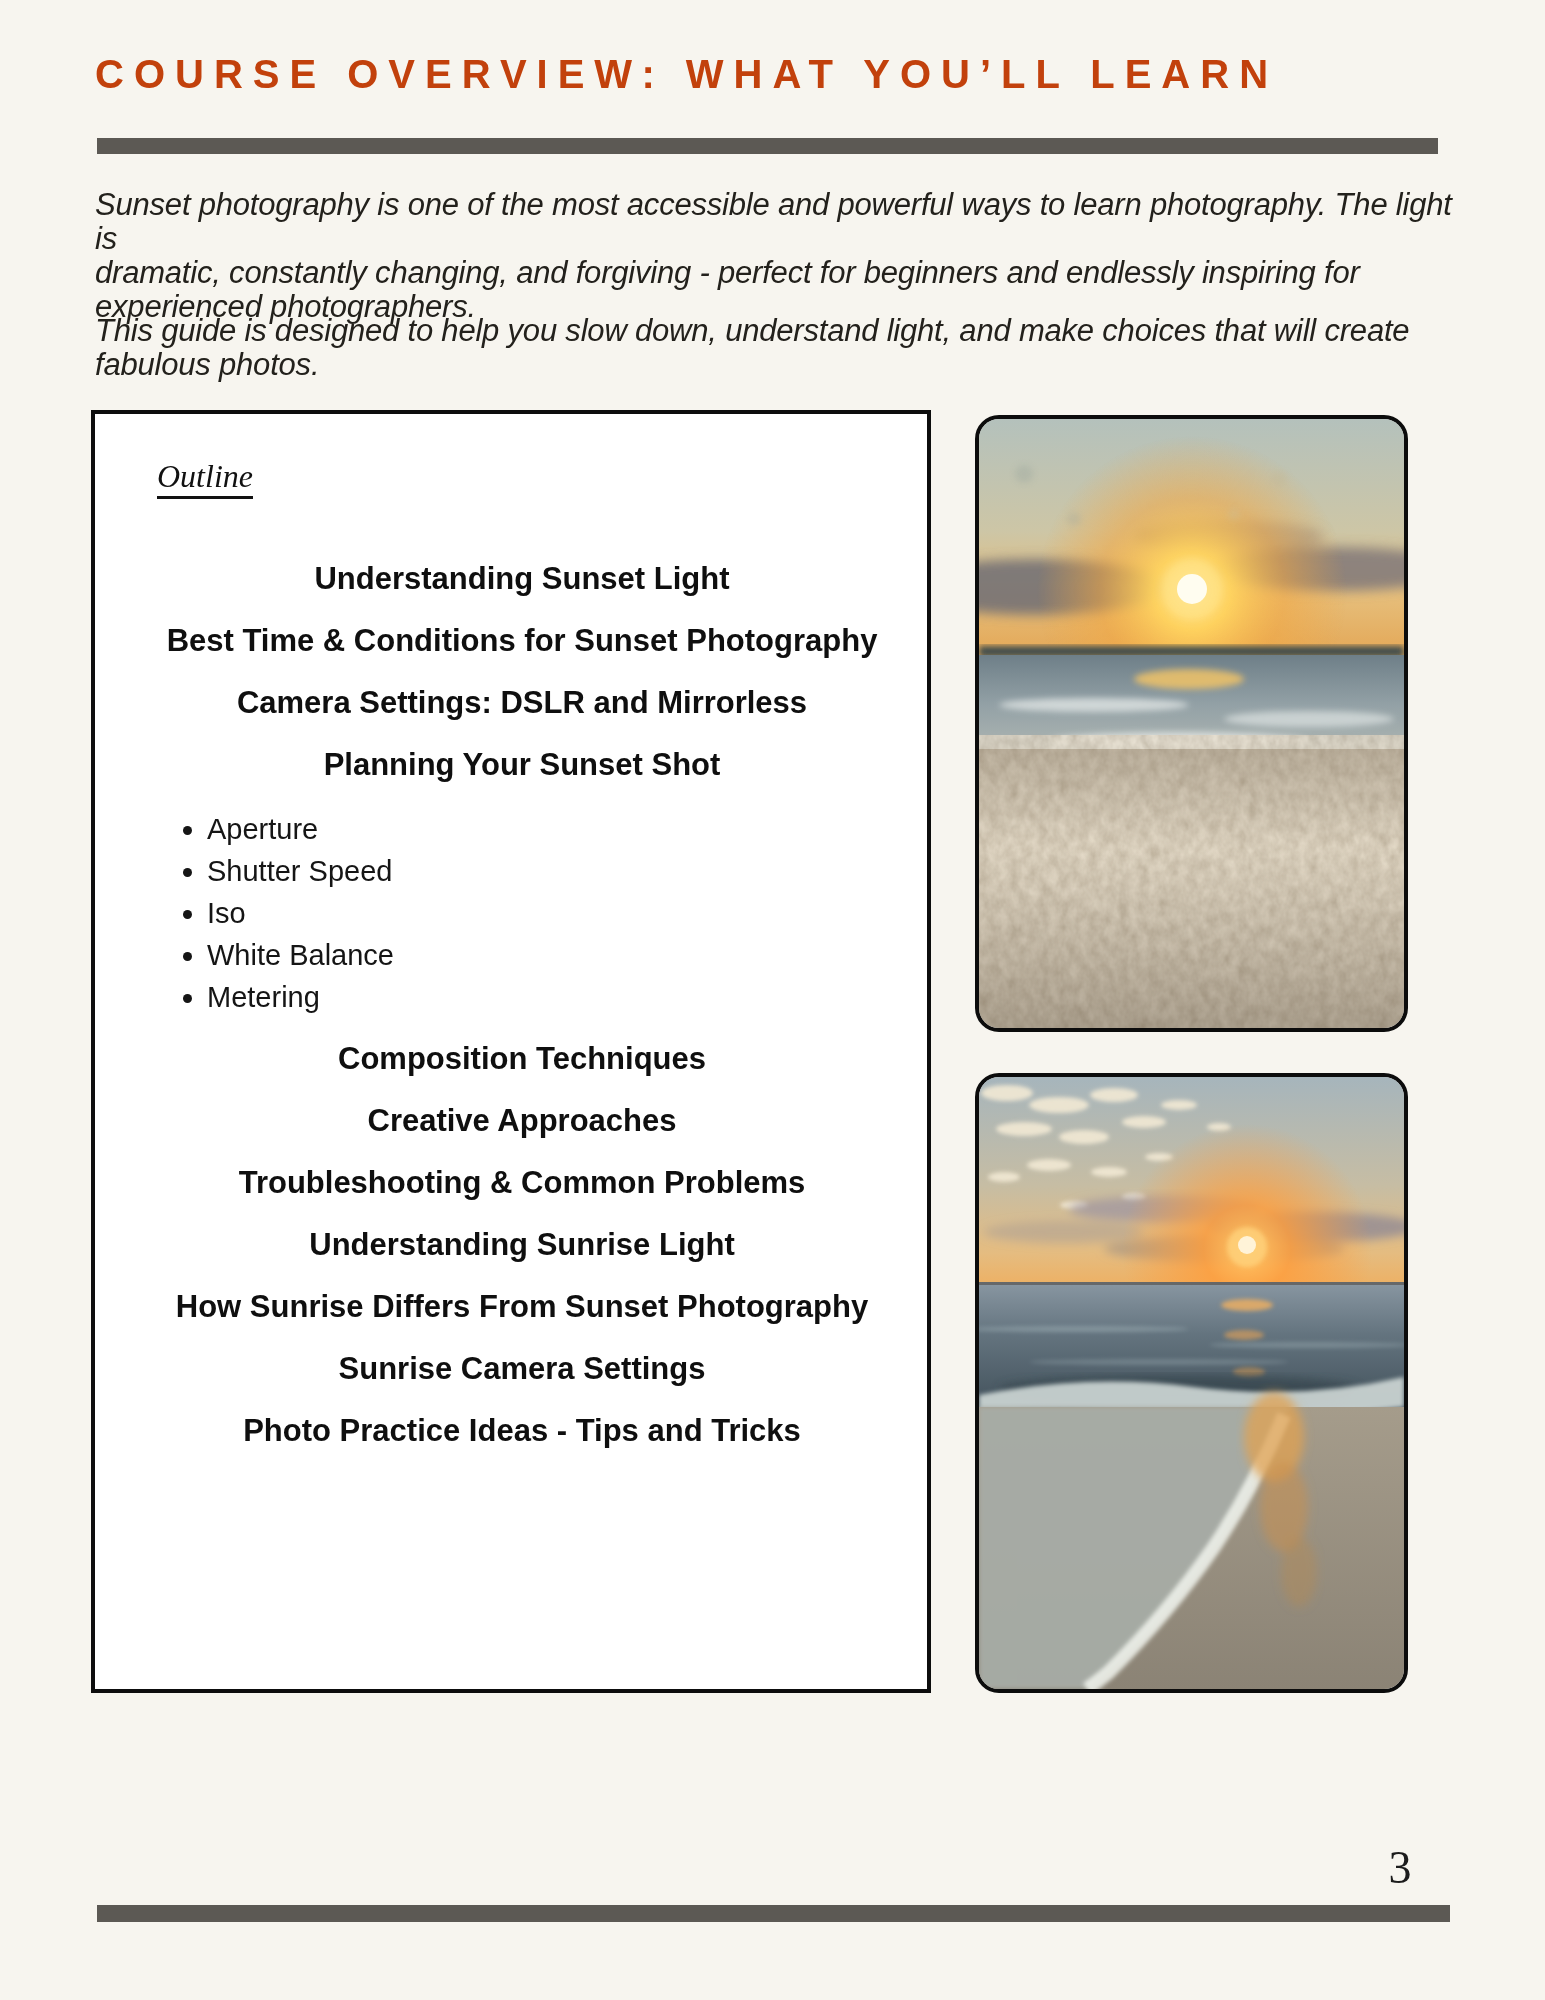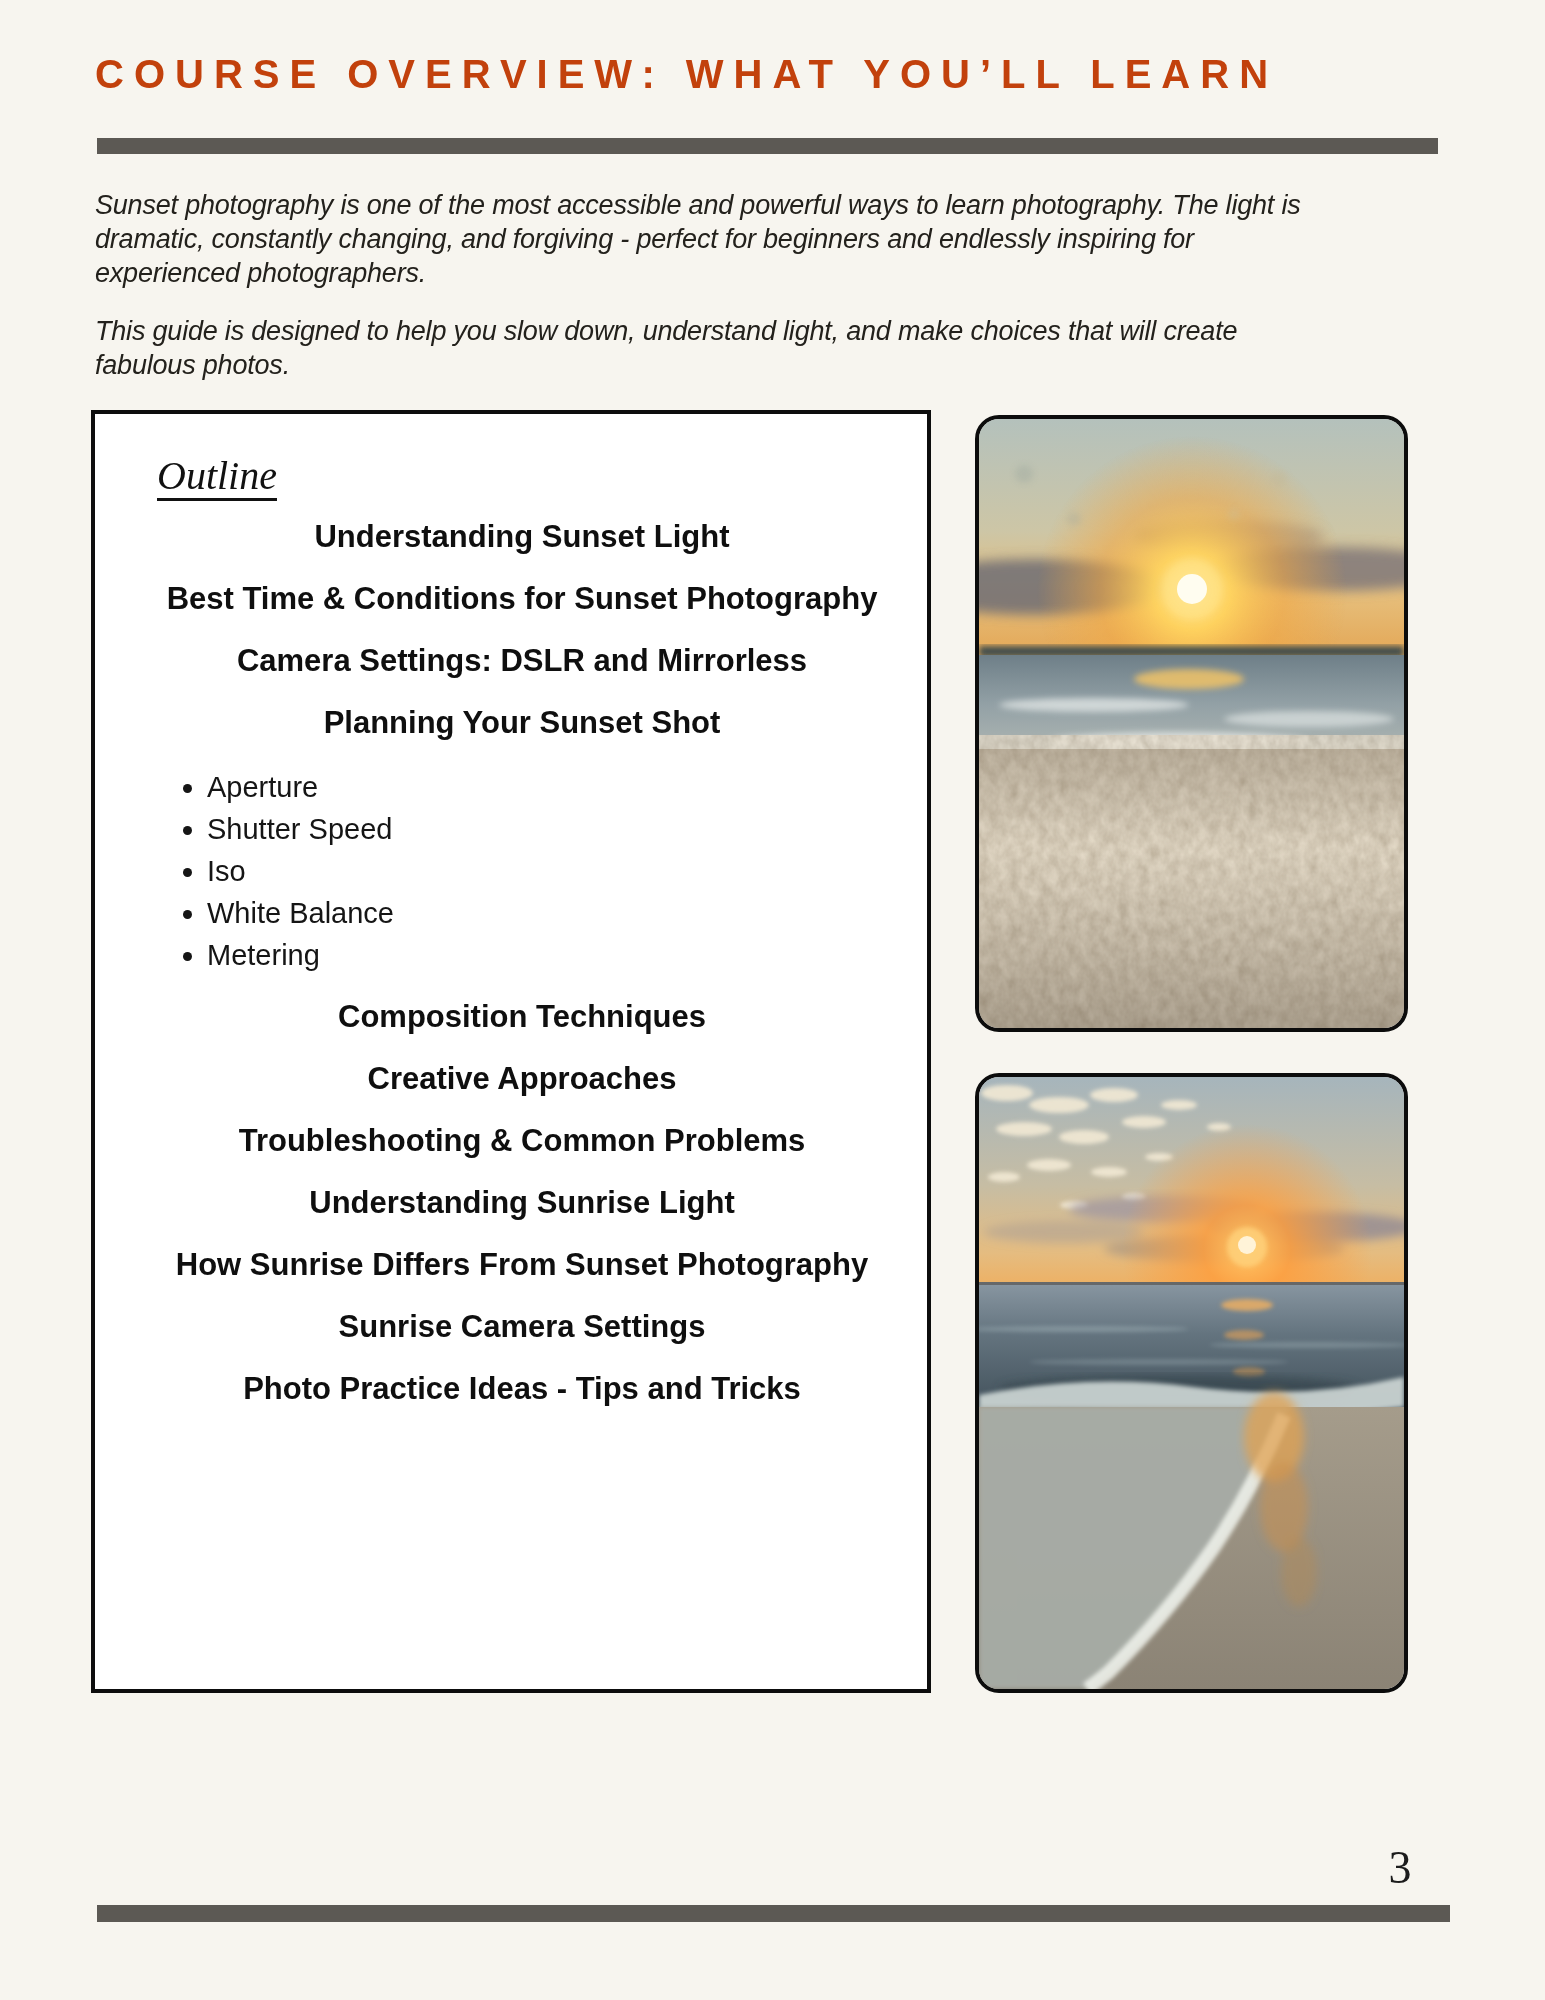--- a/index.html
+++ b/index.html
@@ -10,34 +10,34 @@
     position:absolute;left:95px;top:50px;margin:0;
     font-size:40px;font-weight:700;letter-spacing:10px;line-height:48px;
     color:#c2410c;white-space:nowrap;
   }
   .rule{position:absolute;background:#5c5954;}
   .rule.top{left:97px;top:138px;width:1341px;height:16px;}
   .rule.bottom{left:97px;top:1905px;width:1353px;height:17px;}
 
   .intro{
     position:absolute;left:95px;width:1360px;margin:0;
-    font-style:italic;font-size:27px;line-height:34px;letter-spacing:-0.2px;
+    font-style:italic;font-size:31px;line-height:34px;letter-spacing:-0.2px;
     color:#23211c;white-space:pre-line;
   }
   .intro.p1{top:188px;}
   .intro.p2{top:314px;}
 
   .outline-box{
     position:absolute;left:91px;top:410px;width:840px;height:1283px;
     background:#ffffff;border:4px solid #0d0d0d;box-sizing:border-box;
   }
   .outline-heading{
-    margin:34px 0 14px 62px;
+    margin:34px 0 56px 62px;
     font-family:"Liberation Serif",serif;font-style:italic;font-weight:400;
-    font-size:40px;line-height:56px;color:#111;
+    font-size:32px;line-height:56px;color:#111;
     text-decoration:underline;text-decoration-thickness:3px;text-underline-offset:9px;
     display:inline-block;
   }
   .outline-list{margin:0 40px 0 62px;}
   .outline-item{
     font-size:31px;font-weight:700;line-height:37px;margin-bottom:25px;color:#0f0f0f;text-align:center;
   }
   .outline-sublist{
     margin:6px 0 22px 28px;padding-left:22px;
   }

